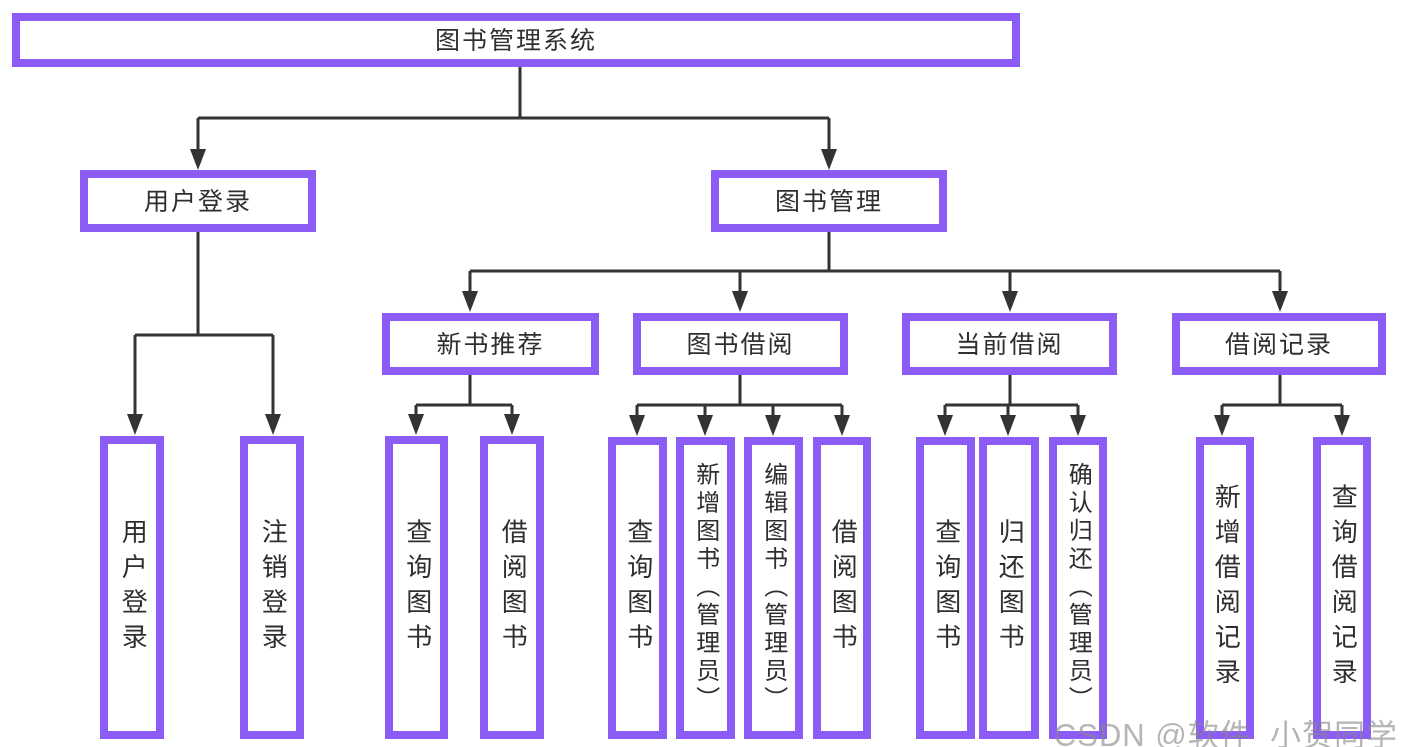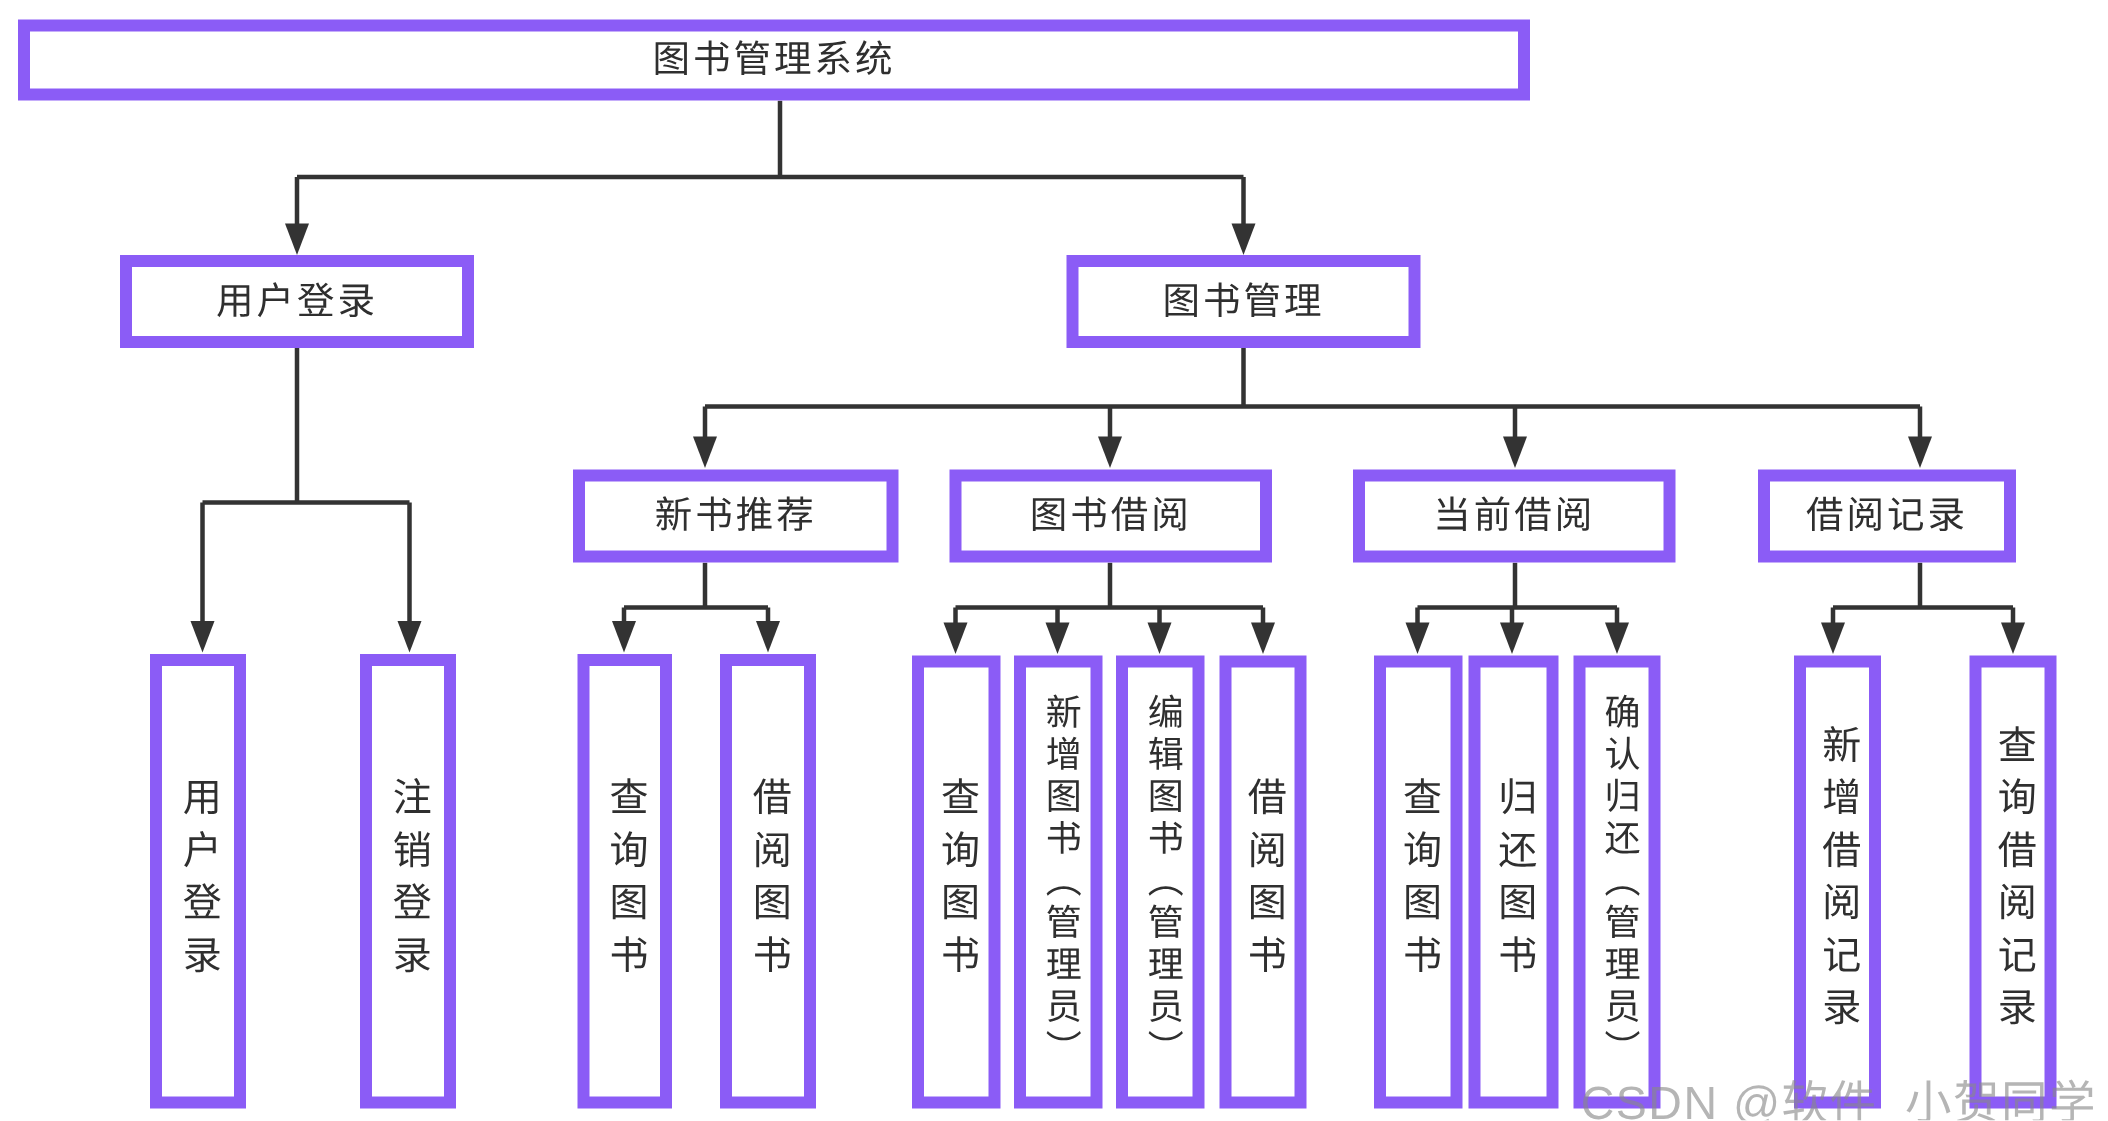--- a/index.html
+++ b/index.html
@@ -139,21 +139,21 @@
 
   <div class="node hnode" style="left:382px;top:313px;width:217px;height:62px">
     <span class="label">新书推荐</span>
   </div>
   <div class="node hnode" style="left:633px;top:313px;width:215px;height:62px">
     <span class="label">图书借阅</span>
   </div>
   <div class="node hnode" style="left:902px;top:313px;width:215px;height:62px">
     <span class="label">当前借阅</span>
   </div>
-  <div class="node hnode" style="left:1172px;top:313px;width:172px;height:62px">
+  <div class="node hnode" style="left:1172px;top:313px;width:214px;height:62px">
     <span class="label">借阅记录</span>
   </div>
 
   <div class="node vnode" style="left:100px;top:436px;width:64px;height:303px">
     <span class="label">用户登录</span>
   </div>
   <div class="node vnode" style="left:240px;top:436px;width:64px;height:303px">
     <span class="label">注销登录</span>
   </div>
 

